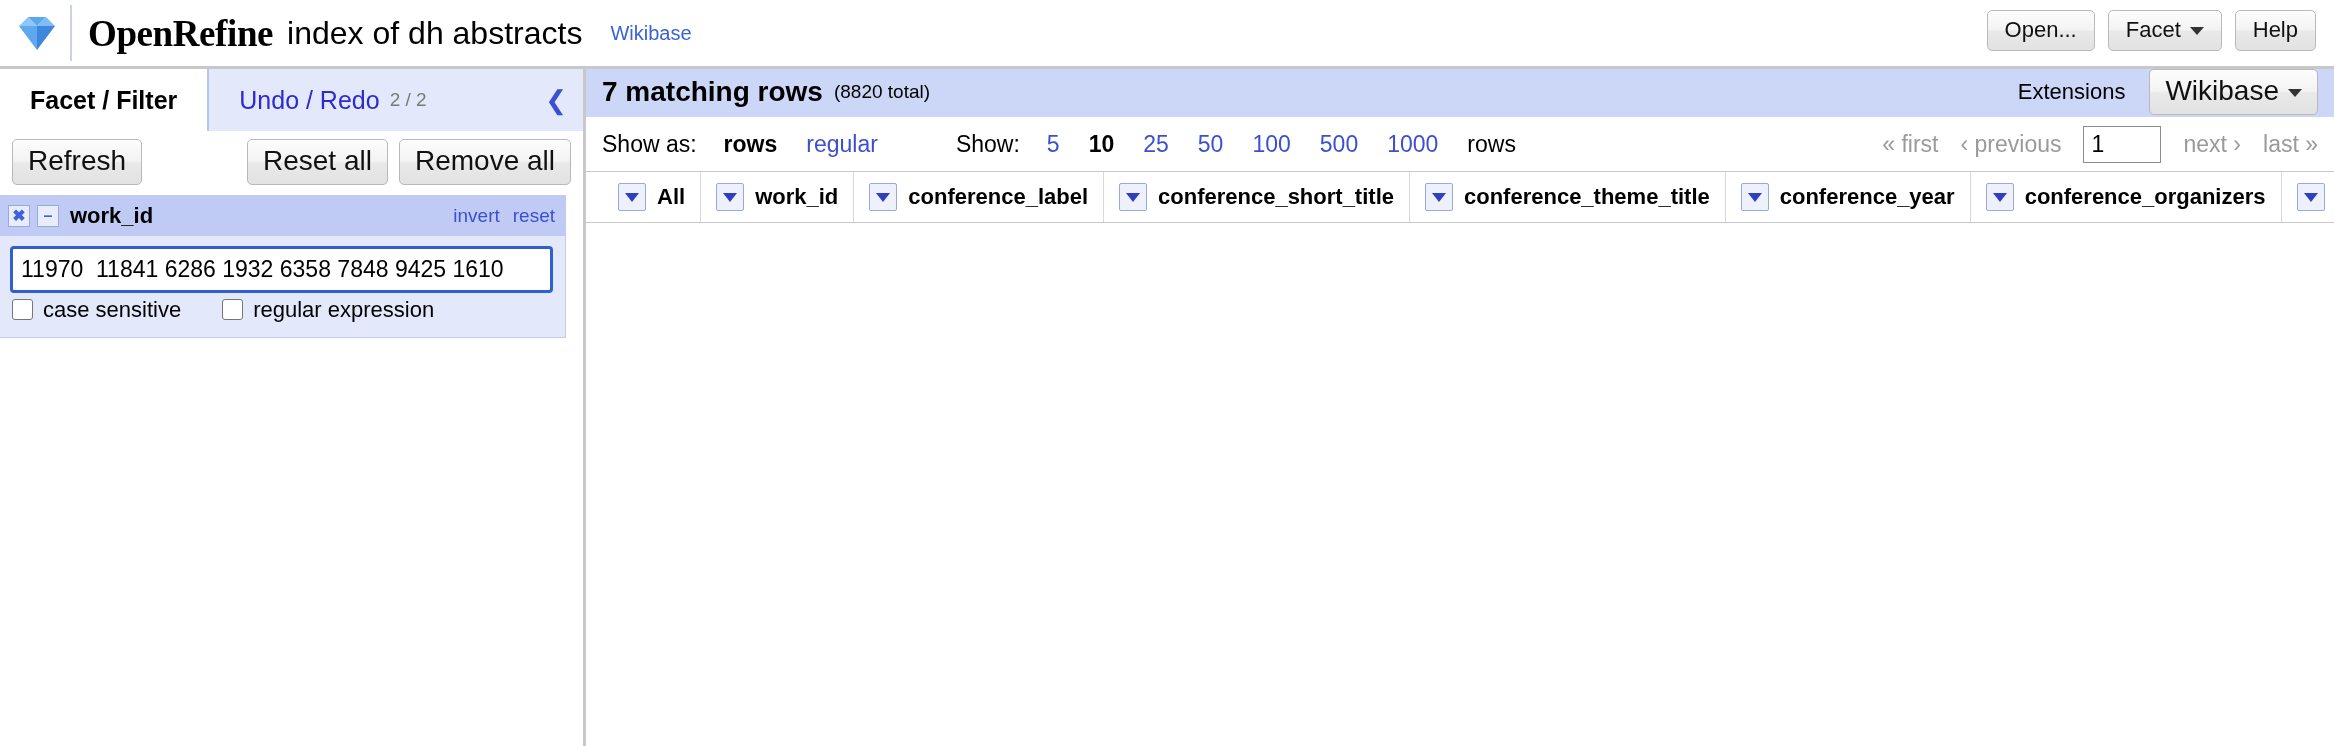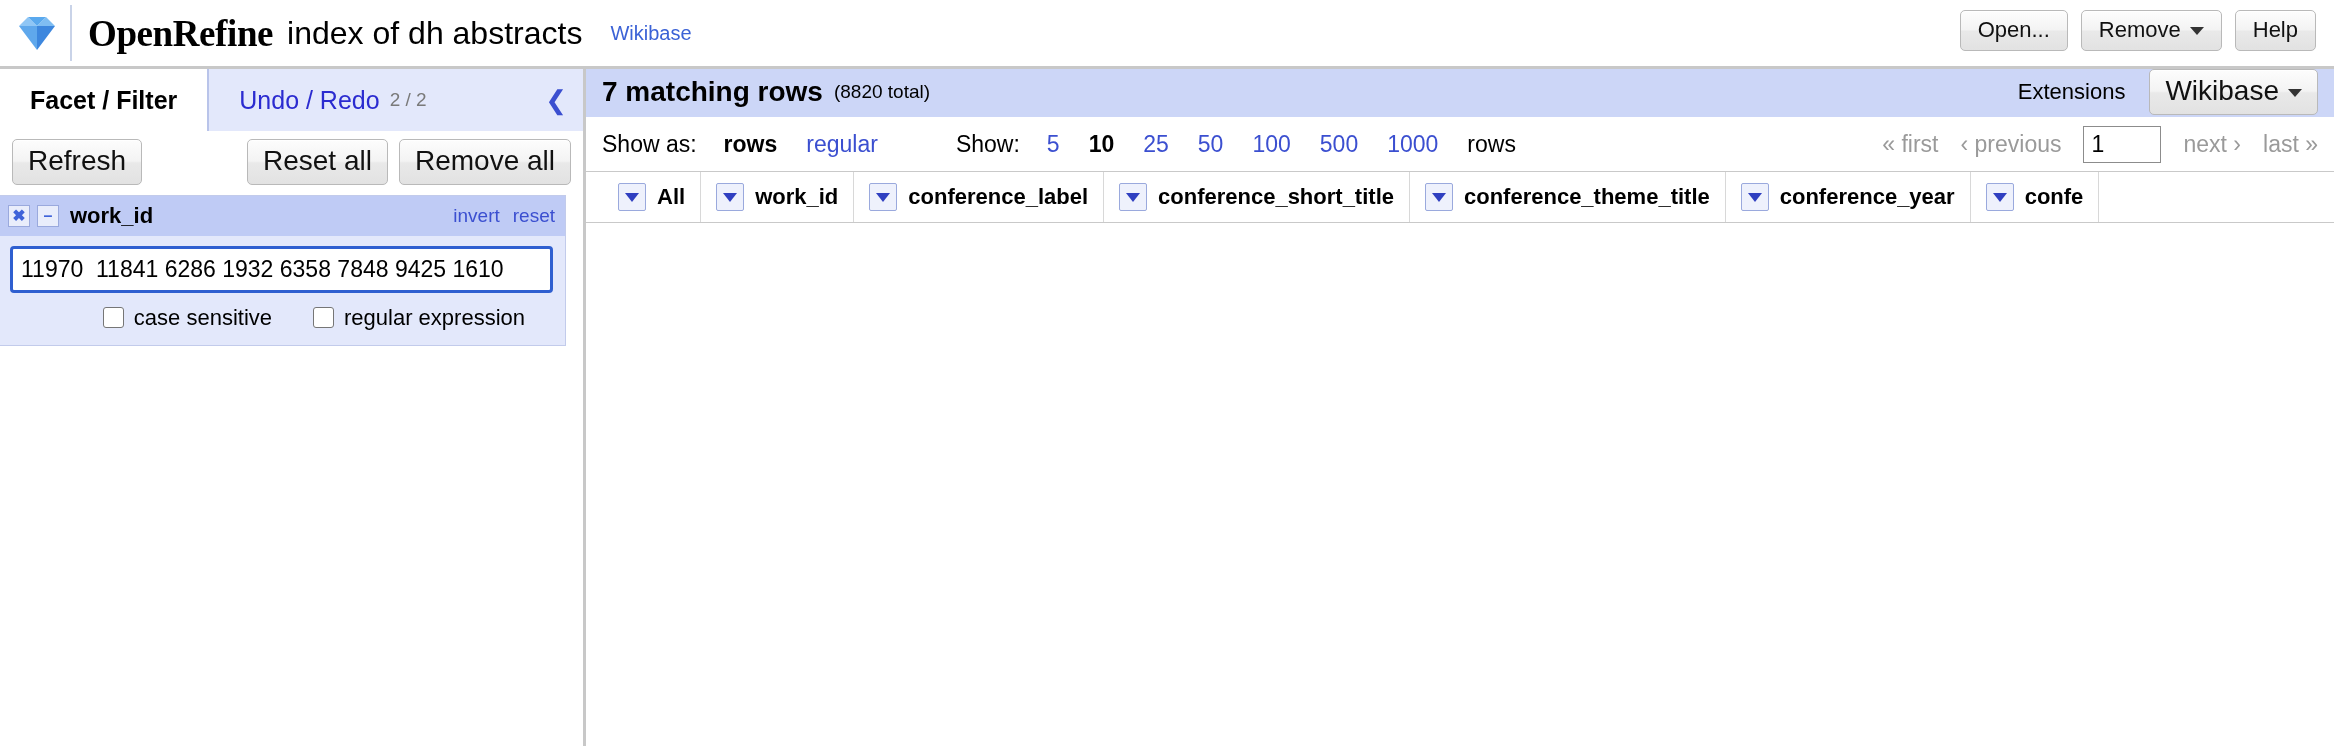--- a/index.html
+++ b/index.html
@@ -224,23 +224,22 @@
     border: 3px solid #2f5fd0;
     border-radius: 4px;
     outline: none;
     color: #000;
     background: #fff;
   }
   .checkbox-row {
     display: flex;
     align-items: center;
     gap: 13px;
-    margin-top: 12px;
+    margin-top: 4px;
     padding-left: 2px;
-    justify-content: flex-end;
   }
   .cb-group {
     display: flex;
     align-items: center;
     gap: 10px;
     margin-right: 28px;
   }
   .cbox {
     width: 21px;
     height: 21px;
@@ -401,21 +400,21 @@
       <polygon points="22,13 40,13 22,37" fill="#3d87de"></polygon>
     </svg>
   </div>
   <div id="logo-divider"></div>
   <div id="product-title">OpenRefine</div>
   <div id="project-name">index of dh abstracts</div>
   <a id="permalink">Wikibase</a>
 
   <div id="header-actions">
     <button class="btn"><span>Open...</span></button>
-    <button class="btn"><span>Remove</span><span class="caret"></span></button>
+    <button class="btn"><span>Facet</span><span class="caret"></span></button>
     <button class="btn"><span>Help</span></button>
   </div>
 </div>
 
 <div id="main-split">
 
   <div id="left-panel">
     <div id="tab-bar">
       <div class="tab active">
         <span>Facet / Filter</span>
@@ -534,19 +533,25 @@
       <div class="col-header">
         <span class="col-dropdown">
             <i></i>
           </span>
         <span class="col-title">conference_year</span>
       </div>
       <div class="col-header">
         <span class="col-dropdown">
             <i></i>
           </span>
+        <span class="col-title">conference_organizers</span>
+      </div>
+      <div class="col-header">
+        <span class="col-dropdown">
+            <i></i>
+          </span>
         <span class="col-title">confe</span>
       </div>
     </div>
 
     <div id="grid-body"></div>
   </div>
 </div>
 
 </body></html>

